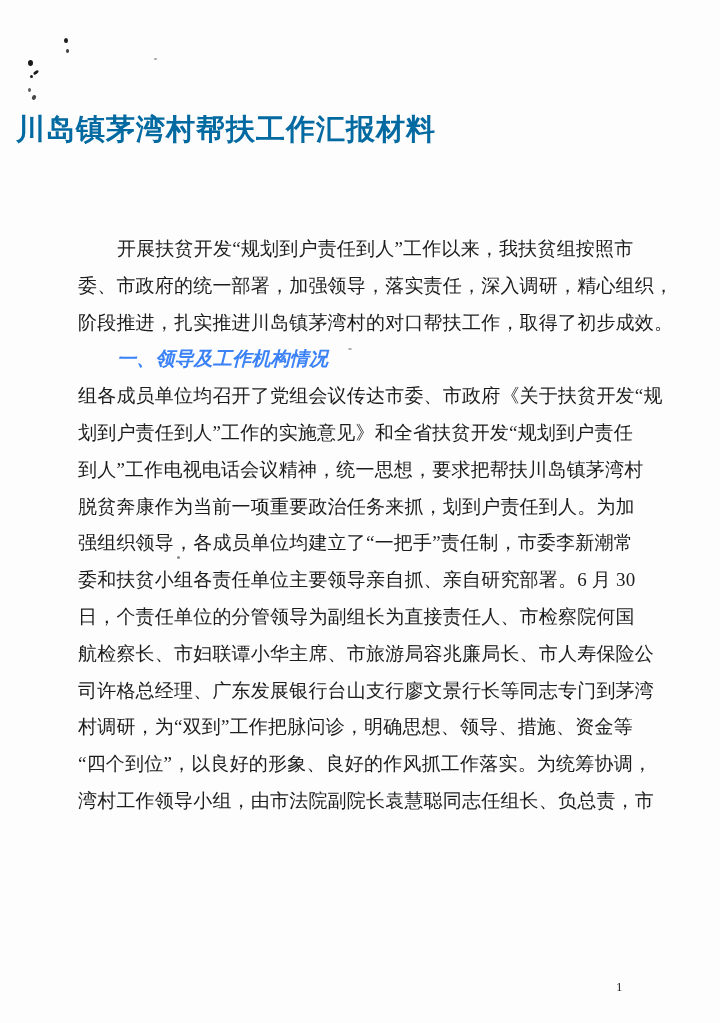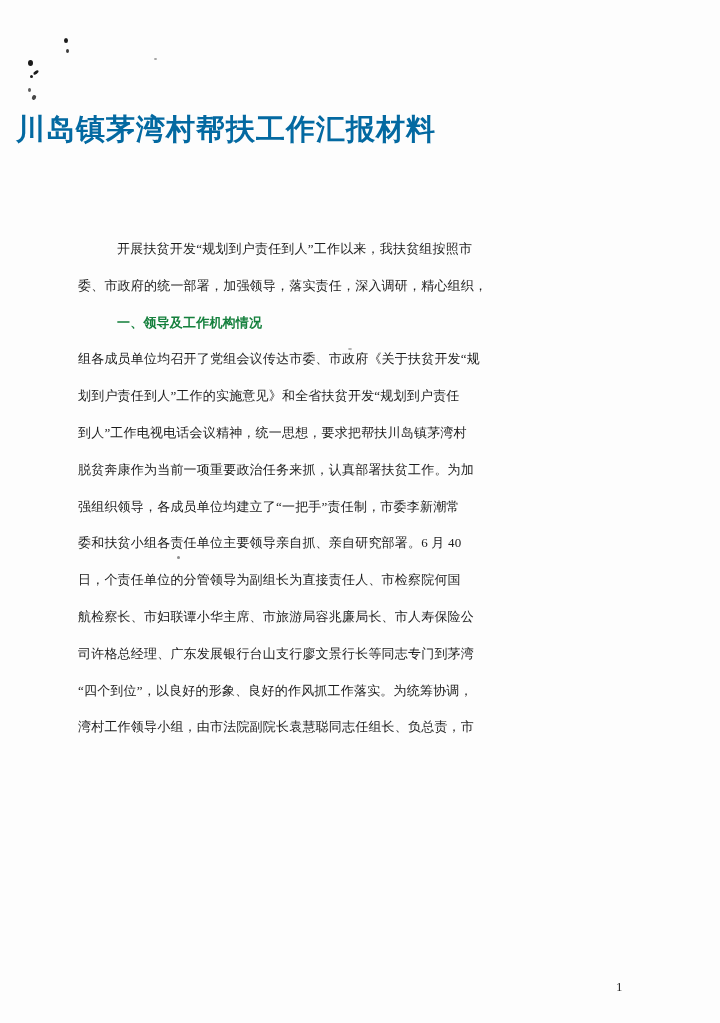--- a/index.html
+++ b/index.html
@@ -27,33 +27,34 @@
     font-weight: bold;
     font-size: 29px;
     letter-spacing: 1px;
     color: #0369a1;
   }
   .doc-body {
     position: absolute;
     top: 231px;
     left: 78px;
     width: 574px;
-    font-size: 13px;
+    font-size: 19px;
     line-height: 36.8px;
     letter-spacing: 0.2px;
   }
   .line {
     white-space: nowrap;
   }
   .indent {
     padding-left: 39px;
   }
   .section-heading {
     font-weight: bold;
-    color: #15803d;
+    color: #3b82f6;
+    font-style: italic;
   }
   .page-number {
     position: absolute;
     top: 979px;
     left: 616px;
     font-size: 13px;
     font-family: "Liberation Serif", "DejaVu Serif", serif;
     color: #2a2a2a;
   }
   .speck {
@@ -86,31 +87,33 @@
   <span class="speck s7"></span>
   <span class="speck s8"></span>
   <span class="speck s9"></span>
   <span class="speck s10"></span>
 
   <h1 class="doc-title">川岛镇茅湾村帮扶工作汇报材料</h1>
 
   <div class="doc-body">
     <div class="line indent">开展扶贫开发“规划到户责任到人”工作以来，我扶贫组按照市</div>
     <div class="line">委、市政府的统一部署，加强领导，落实责任，深入调研，精心组织，</div>
+    <div class="line">阶段推进，扎实推进川岛镇茅湾村的对口帮扶工作，取得了初步成效。</div>
 
     <div class="line indent section-heading">一、领导及工作机构情况</div>
 
     <div class="line">组各成员单位均召开了党组会议传达市委、市政府《关于扶贫开发“规</div>
     <div class="line">划到户责任到人”工作的实施意见》和全省扶贫开发“规划到户责任</div>
     <div class="line">到人”工作电视电话会议精神，统一思想，要求把帮扶川岛镇茅湾村</div>
-    <div class="line">脱贫奔康作为当前一项重要政治任务来抓，认真部署扶贫工作。为加</div>
+    <div class="line">脱贫奔康作为当前一项重要政治任务来抓，划到户责任到人。为加</div>
     <div class="line">强组织领导，各成员单位均建立了“一把手”责任制，市委李新潮常</div>
-    <div class="line">委和扶贫小组各责任单位主要领导亲自抓、亲自研究部署。6 月 40</div>
+    <div class="line">委和扶贫小组各责任单位主要领导亲自抓、亲自研究部署。6 月 30</div>
     <div class="line">日，个责任单位的分管领导为副组长为直接责任人、市检察院何国</div>
     <div class="line">航检察长、市妇联谭小华主席、市旅游局容兆廉局长、市人寿保险公</div>
     <div class="line">司许格总经理、广东发展银行台山支行廖文景行长等同志专门到茅湾</div>
+    <div class="line">村调研，为“双到”工作把脉问诊，明确思想、领导、措施、资金等</div>
     <div class="line">“四个到位”，以良好的形象、良好的作风抓工作落实。为统筹协调，</div>
     <div class="line">湾村工作领导小组，由市法院副院长袁慧聪同志任组长、负总责，市</div>
   </div>
 
   <div class="page-number">1</div>
 
 </div>
 
 </body></html>

